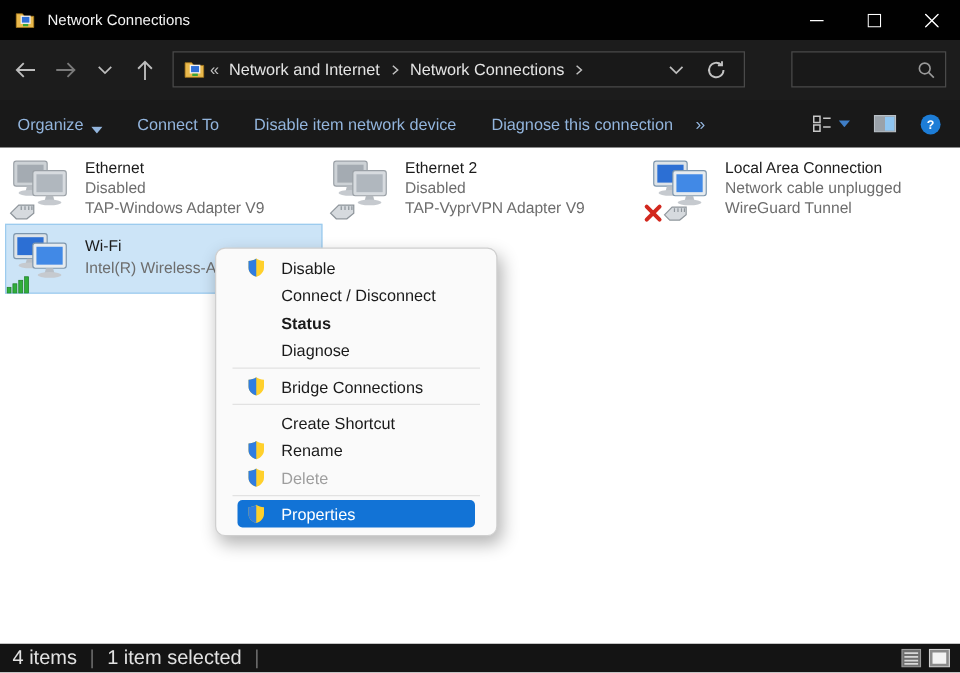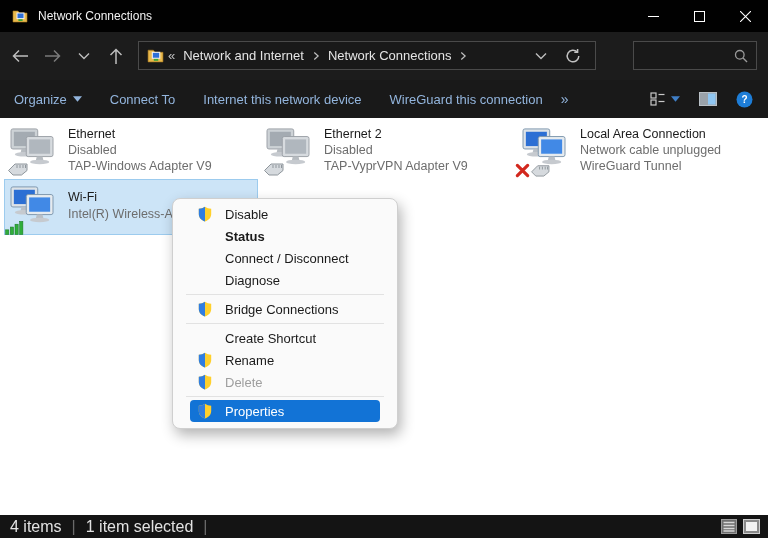--- a/index.html
+++ b/index.html
@@ -26,21 +26,21 @@
   .addressbar .guillemet{color:#c0c0c0;font-size:13px;margin:0 2px 0 4px;}
   .addr-right{margin-left:auto;display:flex;align-items:center;}
   .searchbox{position:absolute;left:633px;top:9px;width:124px;height:29px;background:#191919;
     border:1px solid #4a4a4a;display:flex;align-items:center;box-sizing:border-box;}
   .searchbox input{flex:1;background:transparent;border:none;outline:none;color:#e4e4e4;
     font-size:12px;min-width:0;padding:0 6px;font-family:inherit;}
   .searchbox .mag{margin-right:8px;}
   
   .toolbar{position:absolute;top:80px;left:0;right:0;height:38px;background:#191919;
     display:flex;align-items:center;font-size:13px;color:var(--toolbar-link,#93b5dd);z-index:20;}
-  .tb-item{display:flex;align-items:center;gap:6px;padding:0 14px;white-space:nowrap;}
+  .tb-item{display:flex;align-items:flex-end;gap:6px;padding:0 14px;white-space:nowrap;}
   .tb-right{margin-left:auto;display:flex;align-items:center;gap:19px;margin-right:15px;}
   .tb-iconbtn{display:flex;align-items:center;gap:5px;}
   
   .content{position:absolute;top:118px;left:0;right:0;bottom:23px;background:#fff;z-index:1;}
   .tile{position:absolute;width:254px;height:56px;display:flex;align-items:flex-start;
     padding:3px 4px;box-sizing:border-box;border:1px solid transparent;}
   .tile.selected{background:var(--selection-bg,#cce4f7);border:1px solid var(--selection-border,#9ccbee);}
   .tile-icon{width:50px;height:46px;position:relative;flex:0 0 50px;margin-right:9px;margin-top:2px;}
   .tile-icon .overlay{position:absolute;}
   .tile-text{font-size:12.5px;line-height:16px;color:#6d6d6d;padding-top:1px;white-space:nowrap;overflow:hidden;}
@@ -210,24 +210,24 @@
   <div class="tb-item">
     <span>Organize</span>
     <svg width="9" height="6" viewBox="0 0 10 6">
         <path d="M0 0h10L5 6z" fill="#93b5dd"></path>
       </svg>
   </div>
   <div class="tb-item">
     <span>Connect To</span>
   </div>
   <div class="tb-item">
-    <span>Internet this network device</span>
+    <span>Disable item network device</span>
   </div>
   <div class="tb-item">
-    <span>WireGuard this connection</span>
+    <span>Diagnose this connection</span>
   </div>
   <div class="tb-item" style="padding:0 4px;font-size:14px;">
     <span>»</span>
   </div>
   <div class="tb-right">
     <div class="tb-iconbtn">
       <svg width="16" height="14" viewBox="0 0 16 14">
         <rect x="1" y="1" width="5" height="5" fill="none" stroke="#c8c8c8" stroke-width="1.2"></rect>
         <path d="M8.5 2.5h6" stroke="#c8c8c8" stroke-width="1.2"></path>
         <rect x="1" y="8" width="5" height="5" fill="none" stroke="#c8c8c8" stroke-width="1.2"></rect>
@@ -324,27 +324,27 @@
 
 <div class="ctx-menu">
   <div class="menu-item">
     <span class="icon-slot">
         <svg width="16" height="16">
           <use href="#sym-shield"></use>
         </svg>
       </span>
     <span>Disable</span>
   </div>
+  <div class="menu-item">
+    <span class="icon-slot"></span>
+    <span>Connect / Disconnect</span>
+  </div>
   <div class="menu-item bold">
     <span class="icon-slot"></span>
     <span>Status</span>
-  </div>
-  <div class="menu-item">
-    <span class="icon-slot"></span>
-    <span>Connect / Disconnect</span>
   </div>
   <div class="menu-item">
     <span class="icon-slot"></span>
     <span>Diagnose</span>
   </div>
   <div class="menu-sep"></div>
   <div class="menu-item">
     <span class="icon-slot">
         <svg width="16" height="16">
           <use href="#sym-shield"></use>

